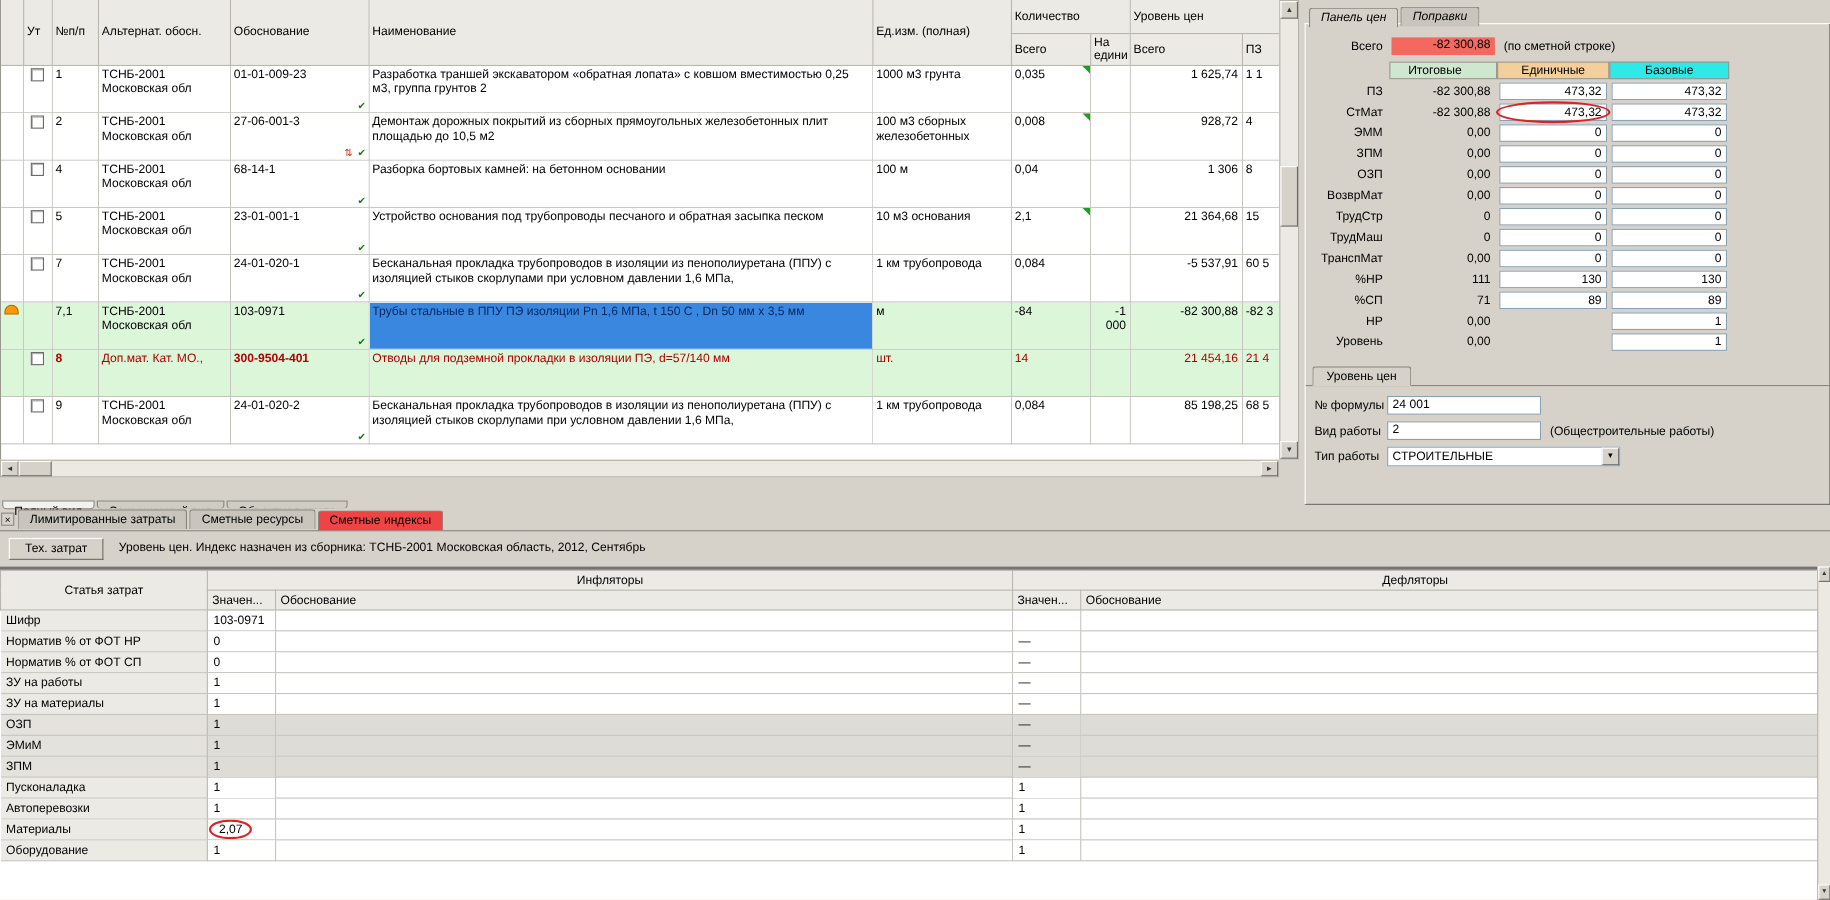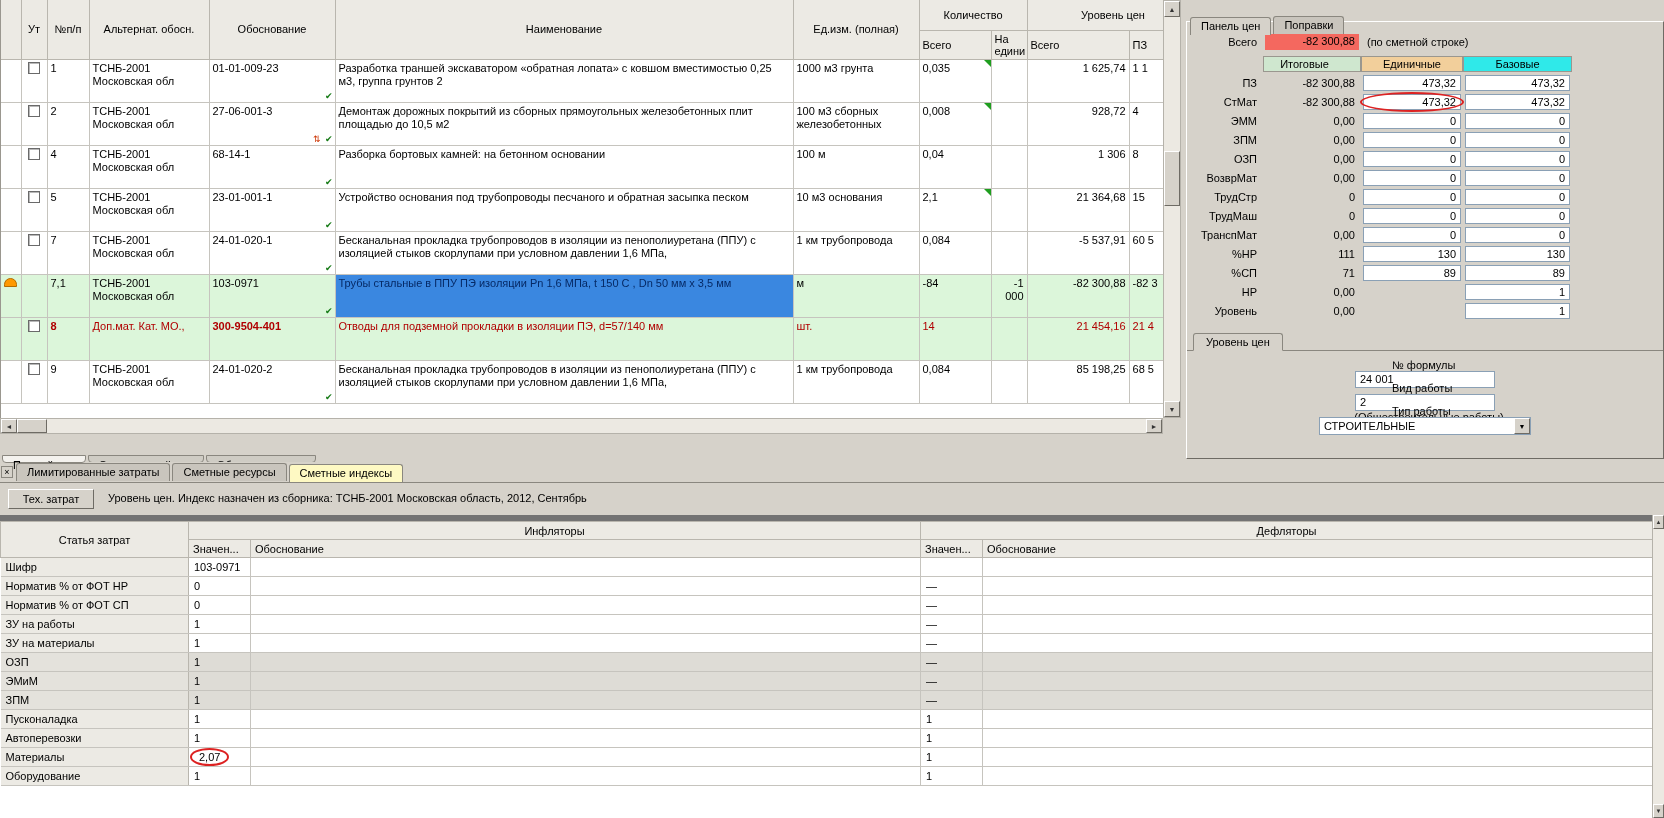--- a/index.html
+++ b/index.html
@@ -5,21 +5,21 @@
 *{box-sizing:border-box;margin:0;padding:0;}
 html,body{width:1664px;height:818px;}
 body{font-family:"Liberation Sans",sans-serif;font-size:11px;color:#000;background:#d6d2ca;overflow:hidden;position:relative;}
 
 
 .top-left{position:absolute;left:0;top:0;width:1181px;height:461px;background:#d6d2ca;}
 .grid-wrap{position:absolute;left:0;top:0;width:1163px;height:418px;background:#fff;overflow:hidden;border-left:1px solid #9a978f;}
 table.grid{border-collapse:collapse;table-layout:fixed;width:1198px;}
 table.grid th,table.grid td{overflow:hidden;}
 table.grid th{background:#eceae4;font-weight:normal;text-align:left;padding:2px 3px;vertical-align:middle;border-right:1px solid #b9b6ae;border-bottom:1px solid #b9b6ae;}
-table.grid tr.h1 th{height:30px;text-align:center;}
+table.grid tr.h1 th{height:30px;}
 table.grid tr.h2 th{height:27px;}
 th.hdr-green{background:#d8ecd6;}
 table.grid td{border-right:1px solid #c6c4be;border-bottom:1px solid #c6c4be;padding:2px 3px;vertical-align:top;line-height:13px;position:relative;background:#fff;}
 tr.grid-row{height:43px;}
 tr.row-green td{background:#dcf6da;}
 tr.row-red td{color:#b00000;}
 td.c-marker{padding:2px 1px;text-align:center;vertical-align:middle;}
 td.c-ut{text-align:center;vertical-align:middle;}
 td.c-num{font-weight:normal;}
 td.c-num.bold,td.c-just.bold{font-weight:bold;}
@@ -46,60 +46,60 @@
 .sb-thumb-h{position:absolute;left:16px;top:0;width:30px;height:14px;background:#d6d2ca;border:1px solid;border-color:#fff #6e6b64 #6e6b64 #fff;}
 .sb-corner{position:absolute;left:1163px;top:418px;width:18px;height:16px;background:#d6d2ca;}
 
 
 .view-tabs{position:absolute;left:2px;top:437px;height:22px;display:flex;}
 .vtab{padding:3px 10px;border:1px solid #8a877f;border-top:1px solid #8a877f;border-radius:0 0 4px 4px;background:#cfccc4;margin-right:2px;margin-top:18px;}
 .vtab.active{background:#f4f2ee;position:relative;z-index:2;}
 
 
 .right-panel{position:absolute;left:1186px;top:0;width:478px;height:461px;}
-.rp-tabs{position:absolute;left:4px;top:16px;display:flex;z-index:3;}
+.rp-tabs{position:absolute;left:4px;top:6px;display:flex;z-index:3;font-style:italic;}
 .rtab{padding:2px 10px;border:1px solid #8a877f;border-bottom:none;border-radius:3px 3px 0 0;background:#c9c5bd;margin-right:2px;}
 .rtab.active{background:#d6d2ca;position:relative;padding-bottom:3px;top:1px;}
 .rp-body{position:absolute;left:0;top:21px;right:0;bottom:2px;background:#d6d2ca;border:1px solid;border-color:#fff #6e6b64 #6e6b64 #fff;padding-top:10px;}
 .pp-row,.pp-total-row,.pp-hdr-row{display:flex;align-items:center;height:19px;padding-left:2px;}
 .pp-total-row{margin-bottom:4px;}
 .pp-hdr-row{height:17px;margin-bottom:1px;}
 .pp-label{width:74px;text-align:right;padding-right:6px;}
 .pp-itog{width:98px;text-align:right;padding-right:6px;}
 .pp-edin{width:102px;}
 .pp-baz{width:109px;}
 .pp-note{margin-left:6px;}
 .hdrcell{text-align:center;border:1px solid #9a978f;height:16px;line-height:15px;padding:0;}
 .h-itog{background:#cfe7cf;}
 .h-edin{background:#f2cf9b;}
 .h-baz{background:#2fe9e9;}
 .fld{display:block;margin:0 2px;background:#fff;border:1px solid #8aa0b5;height:16px;line-height:14px;text-align:right;padding:0 4px;position:relative;}
 .total-red{display:block;margin:0 2px;background:#f4685f;height:16px;line-height:15px;text-align:right;padding:0 4px;}
 .red-ellipse{position:absolute;left:-4px;right:-4px;top:-3px;bottom:-3px;border:2px solid #dd2222;border-radius:50%;pointer-events:none;z-index:5;}
 .pp-level-tab{display:inline-block;margin:12px 0 0 6px;padding:2px 12px;border:1px solid #8a877f;border-bottom-color:#d6d2ca;background:#d6d2ca;border-radius:3px 3px 0 0;position:relative;top:1px;z-index:2;}
 .pp-level-sep{border-top:1px solid #8a877f;margin-bottom:8px;}
-.pp-field-row{display:flex;align-items:center;margin:4px 8px;height:19px;flex-direction:column;}
+.pp-field-row{display:flex;align-items:center;margin:4px 8px;height:19px;}
 .pf-label{width:66px;}
 .pf-box{background:#fff;border:1px solid #8aa0b5;height:17px;line-height:15px;padding:0 4px;}
 .w140{width:140px;}
 .pf-note{margin-left:8px;white-space:nowrap;}
 .pf-combo{width:212px;display:flex;justify-content:space-between;align-items:center;background:#fff;border:1px solid #8aa0b5;height:18px;padding-left:4px;}
 .combo-btn{width:16px;height:16px;background:#d6d2ca;border:1px solid;border-color:#fff #6e6b64 #6e6b64 #fff;font-size:7px;display:flex;align-items:center;justify-content:center;}
 .circ-wrap{position:relative;display:inline-block;padding:0 5px;}
 
 
 .bottom{position:absolute;left:0;top:462px;width:1664px;height:356px;background:#d6d2ca;}
 .close-box{position:absolute;left:1px;top:4px;width:12px;height:12px;border:1px solid #8a877f;background:#d6d2ca;font-size:9px;line-height:10px;text-align:center;}
 .b-tabs{position:absolute;left:16px;top:1px;display:flex;z-index:2;}
 .btab{padding:2px 10px;border:1px solid #8a877f;border-bottom:none;border-radius:3px 3px 0 0;background:#c9c5bd;margin-right:2px;}
-.btab.active{background:#fef9c3;position:relative;padding-bottom:3px;top:1px;}
+.btab.active{background:#ef4444;position:relative;padding-bottom:3px;top:1px;}
 .b-content{position:absolute;left:0;top:20px;right:0;bottom:0;border-top:1px solid #8a877f;background:#d6d2ca;}
 .tech-btn{position:absolute;left:8px;top:6px;width:86px;height:20px;background:#d6d2ca;border:1px solid;border-color:#fff #6e6b64 #6e6b64 #fff;text-align:center;line-height:18px;}
 .info-text{position:absolute;left:108px;top:9px;white-space:nowrap;}
-.b-tablewrap{position:absolute;left:0;top:32px;width:1652px;bottom:0;background:#fff;overflow:hidden;border-top:6px solid #737373;}
+.b-tablewrap{position:absolute;left:0;top:32px;width:1652px;bottom:0;background:#fff;overflow:hidden;border-top:3px solid #737373;}
 table.btable{border-collapse:collapse;table-layout:fixed;width:1652px;}
 .btable th{background:#eceae4;border:1px solid #b9b6ae;font-weight:normal;padding:2px 4px;text-align:left;height:18px;}
 .btable th.group{text-align:center;}
 .btable th.article{text-align:center;vertical-align:middle;}
 .btable td{border-right:1px solid #c6c4be;border-bottom:1px solid #c6c4be;padding:1px 5px;height:19px;white-space:nowrap;overflow:hidden;background:#fff;}
 td.bt-article{background:#eceae4;border-right-color:#b9b6ae;}
 tr.row-shaded td{background:#dedcd6;}
 tr.row-shaded td.bt-article{background:#e4e2dc;}
 td.bt-val{position:relative;}
 .b-vscroll{position:absolute;right:0;top:32px;width:12px;bottom:0;background:#ece9e2;border-left:1px solid #b5b2aa;}

